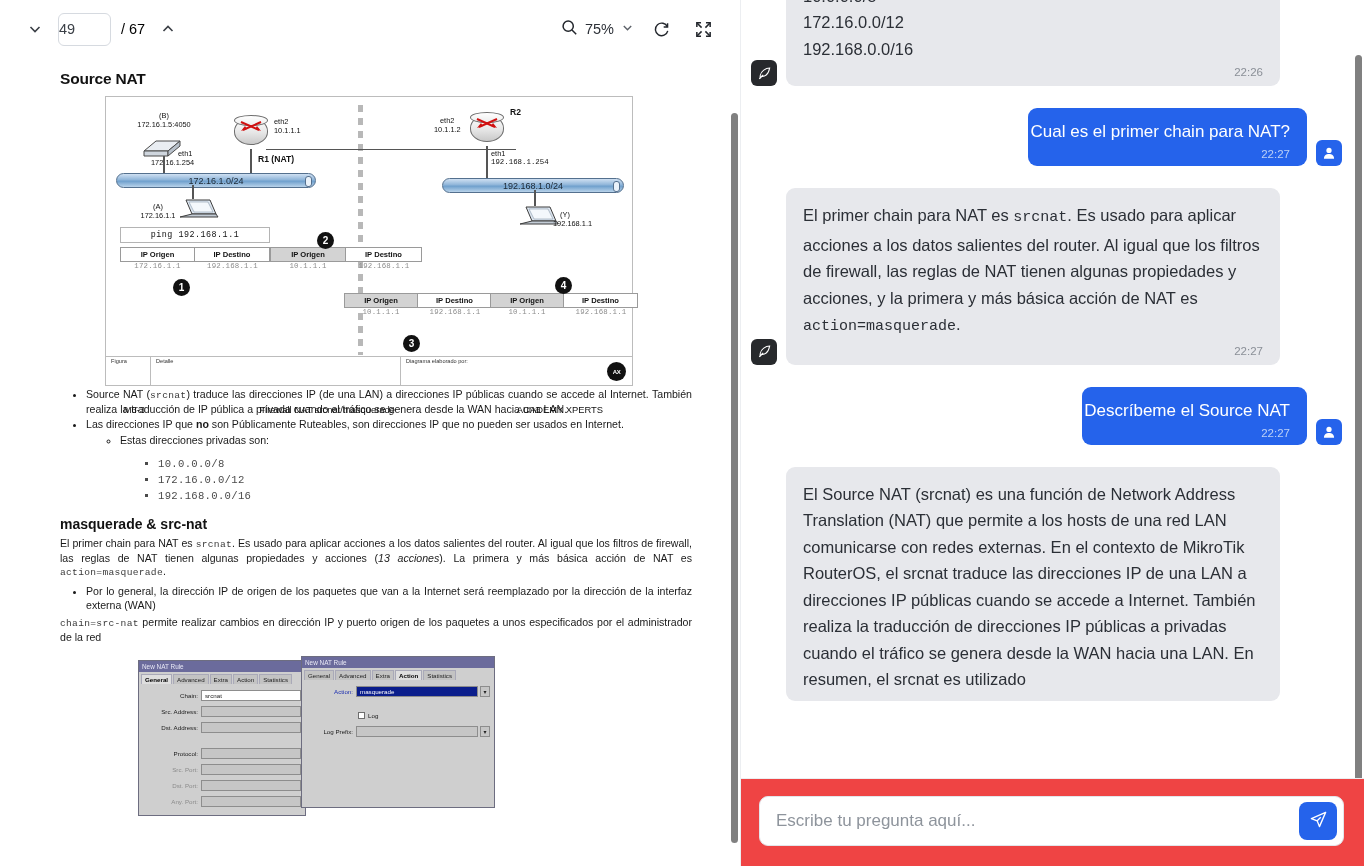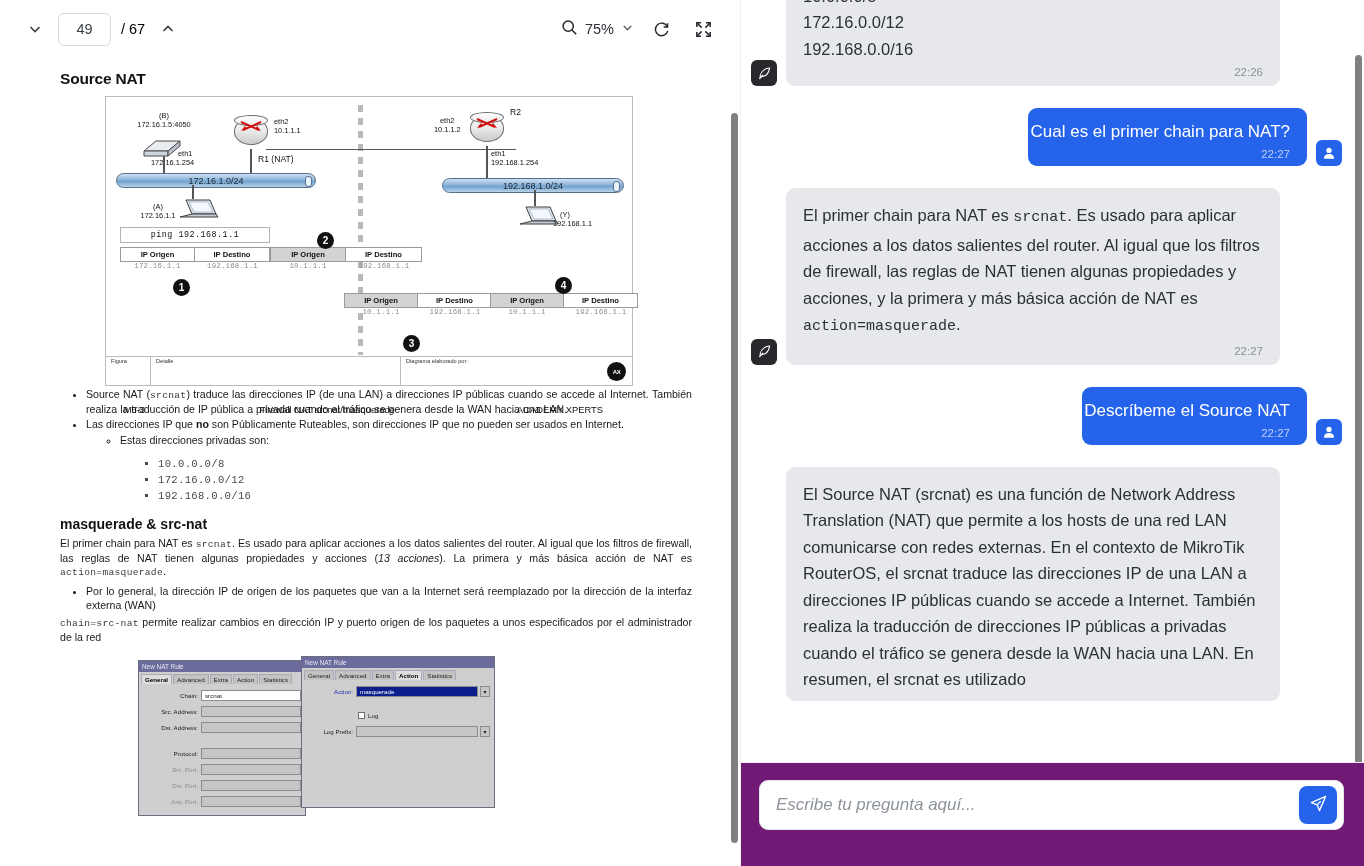--- a/index.html
+++ b/index.html
@@ -13,21 +13,21 @@
   .app { display:flex; width:1364px; height:866px; }
 
   
   .pdf-pane { width:740px; height:866px; position:relative; background:#ffffff; display:flex; flex-direction:column; }
   .pdf-toolbar { height:58px; flex:0 0 58px; display:flex; align-items:center; background:#fff; position:relative; }
   .tb-left { display:flex; align-items:center; gap:10px; padding-left:22px; }
   .chev { width:26px; height:26px; display:flex; align-items:center; justify-content:center; color:#3b3f46; cursor:pointer; }
   .chev svg { display:block; }
   .page-box {
     width:53px; height:33px; border:1px solid #d6dae0; border-radius:6px;
-    display:flex; align-items:center; justify-content:center;
+    display:flex; align-items:center; 
     font-size:14.5px; color:#3a3f46; background:#fff;
   }
   .page-total { font-size:14.5px; color:#000000; }
   .tb-right { position:absolute; right:16px; display:flex; align-items:center; gap:0; }
   .zoom-group { display:flex; align-items:center; gap:7px; padding:4px 6px; cursor:pointer; }
   .zoom-val { font-size:14.5px; color:#2c3037; }
   .tb-icon { width:42px; height:34px; display:flex; align-items:center; justify-content:center; color:#22262c; cursor:pointer; }
 
   .pdf-scroll { flex:1 1 auto; position:relative; overflow:hidden; background:#ffffff; }
   .pdf-page { position:absolute; left:0; top:0; width:732px; background:#fff; padding:0 40px 0 60px; }
@@ -51,21 +51,21 @@
      background:linear-gradient(to bottom,#cfe0f2 0%, #8fb5d9 45%, #6fa0cd 55%, #b9d3ea 100%);
      display:flex; align-items:center; justify-content:center; color:#1a2733; font-size:9px; }
   .bus::after { content:""; position:absolute; right:3px; top:2px; width:5px; height:9px; border:1px solid #54708e; border-radius:3px; background:#eaf2fa; }
   .router { position:absolute; width:34px; height:34px; }
   .router .body { position:absolute; left:0; top:3px; width:34px; height:27px; border:1px solid #6d6d6d; border-radius:17px/13px;
       background:linear-gradient(to bottom,#ffffff 0%,#e6e6e6 55%,#c9c9c9 100%); }
   .router .top { position:absolute; left:0; top:0px; width:34px; height:11px; border:1px solid #6d6d6d; border-radius:50%;
       background:linear-gradient(to bottom,#ffffff,#ededed); }
   .router .arrows { position:absolute; left:5px; top:4px; width:24px; height:13px; }
   .lbl { position:absolute; font-size:7.4px; color:#111; line-height:9.2px; white-space:nowrap; }
-  .lbl.b { font-weight:normal; font-size:8.6px;text-align:center; }
+  .lbl.b { font-weight:bold; font-size:8.6px;text-align:center; }
   .lbl.c { text-align:center; }
   .node-line { position:absolute; background:#555; }
   .pingbox { position:absolute; border:1px solid #b4b4b4; background:#fff; font-family:"Liberation Mono", monospace;
      font-size:8.4px; color:#111; padding:2px 6px; letter-spacing:0.5px; }
   .ftab { position:absolute; border:1px solid #9a9a9a; display:flex; background:#fff; }
   .ftab div { font-size:7.6px; font-weight:bold; color:#111; text-align:center; padding:2px 0; border-right:1px solid #9a9a9a; }
   .ftab div:last-child { border-right:none; }
   .ftab.shade div:first-child { background:#d3d3d3; }
   .fvals { position:absolute; display:flex; font-family:"Liberation Mono", monospace; font-size:7.4px; color:#8c8c8c; letter-spacing:0.2px; }
   .fvals div { text-align:center; }
@@ -112,21 +112,21 @@
   .bubble { max-width:494px; border-radius:9px; padding:14px 17px 8px 17px; position:relative; }
   .bubble.bot { background:#e7e8ec; color:#2b2f36; }
   .bubble.user { background:#2563eb; color:#ffffff; padding:12px 17px 6px 2px; }
   .bubble p { margin:0; font-size:16.5px; line-height:26.5px; }
   .bubble.user p { font-size:17px; line-height:24px; }
   .bubble .code { font-family:"Liberation Mono", monospace; font-size:15px; }
   .tstamp { font-size:11.5px; text-align:right; margin-top:4px; }
   .bubble.bot .tstamp { color:#8a8f97; }
   .bubble.user .tstamp { color:#bcd0f7; }
 
-  .chat-input-wrap { flex:0 0 auto; padding:17px 20px 36px 18px; background:#701a75; border-top:1px solid #eceef1;font-style:italic; }
+  .chat-input-wrap { flex:0 0 auto; padding:17px 20px 20px 18px; background:#ef4444; border-top:1px solid #eceef1; }
   .chat-input { height:50px; border:1px solid #e2e5ea; border-radius:9px; display:flex; align-items:center; padding:0 6px 0 16px; background:#fff; }
   .chat-input .ph { flex:1; font-size:17px; color:#8e949c; }
   .send-btn { width:38px; height:38px; border-radius:8px; background:#2563eb; display:flex; align-items:center; justify-content:center; cursor:pointer; }
   .chat-vscroll { position:absolute; right:2px; top:55px; width:7px; height:800px; border-radius:4px; background:#808080; }
 </style>
 </head>
 <body>
 
 <div class="app">
 
@@ -293,21 +293,21 @@
                     <path d="M22 11 L16 9 L18 6 Z" fill="#d01010"></path>
                   <path d="M22 2 L4 10" stroke="#d01010" stroke-width="2"></path>
                     <path d="M2 11 L8 9 L6 6 Z" fill="#d01010"></path>
                 </svg>
               </div>
             </div>
             <div class="lbl b" style="left:404px; top:11px;">R2</div>
             <div class="lbl" style="left:334px; top:19px;">eth2</div>
             <div class="lbl" style="left:328px; top:28px;">10.1.1.2</div>
             <div class="lbl" style="left:385px; top:52px;">eth1</div>
-            <div class="lbl" style="left:385px; top:61px;">192.168.1.254</div>
+            <div class="lbl" style="left:385px; top:61px;font-family:Liberation Mono, monospace;">192.168.1.254</div>
             <div class="node-line" style="left:380px; top:49px; width:1.5px; height:40px;"></div>
 
             <div class="bus" style="left:336px; top:81px; width:182px;">
               <span>192.168.1.0/24</span>
             </div>
 
             <div style="position:absolute; left:410px; top:107px;">
               <svg width="44" height="28" viewBox="0 0 44 28">
                 <path d="M10 3 L34 3 L40 17 L16 17 Z" fill="#dde6f0" stroke="#3d3d3d" stroke-width="1"></path>
                 <path d="M13 5 L32 5 L37 15 L18 15 Z" fill="#f4f8fc" stroke="#8a9aab" stroke-width="0.6"></path>

